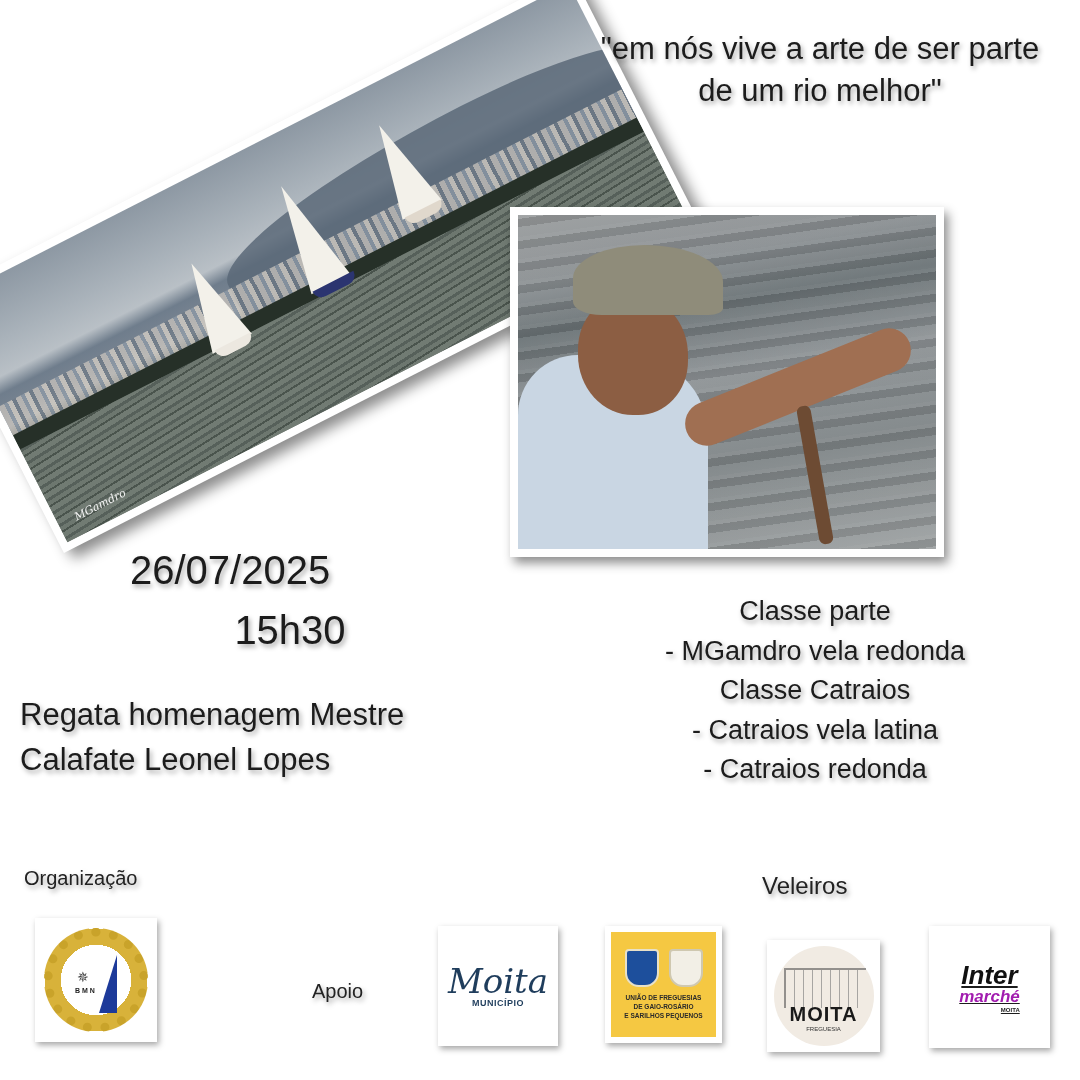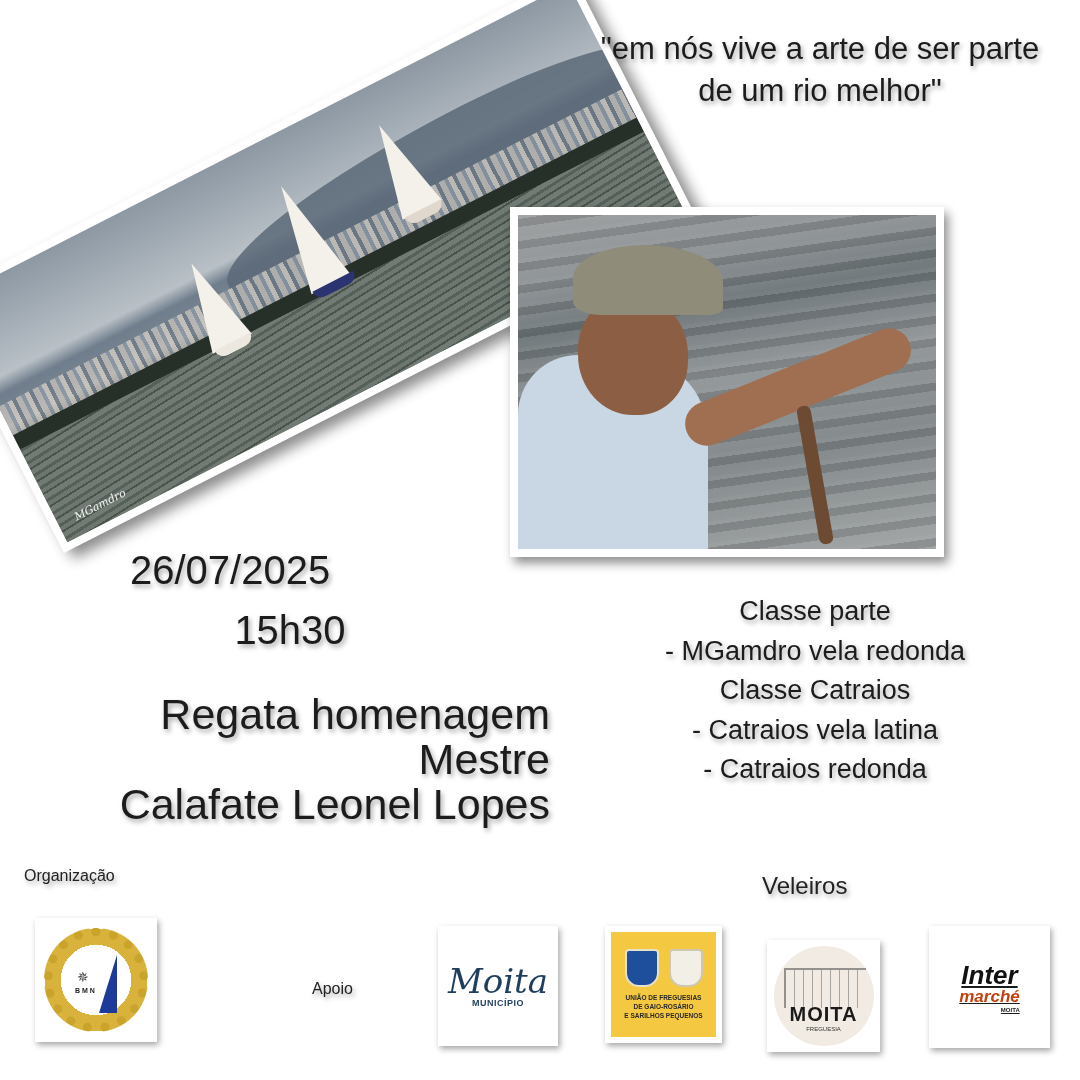--- a/index.html
+++ b/index.html
@@ -84,32 +84,32 @@
   }
   .mallet {
     position:absolute; left:290px; top:190px; width:14px; height:140px;
     background:#6d4b33; border-radius:6px; transform: rotate(-10deg);
   }
 
   
   .date { position:absolute; left:130px; top:545px; width:320px; text-align:left; font-size:40px; line-height:50px; }
   .time { position:absolute; left:130px; top:605px; width:320px; text-align:center; font-size:40px; line-height:50px; }
   .title {
-    position:absolute; left:20px; top:692px; width:530px; text-align:right;
-    font-size:43px; line-height:45px;
+    position:absolute; left:20px; top:692px; width:530px; text-align:left;
+    font-size:31px; line-height:45px;
   }
 
   
   .classes {
     position:absolute; left:620px; top:592px; width:390px; text-align:center;
     font-size:27px; line-height:39.5px;
   }
 
   
-  .label { position:absolute; font-size:16px; color:#222; }
+  .label { position:absolute; font-size:20px; color:#222; }
   .lbl-org { left:24px; top:867px; }
   .lbl-apoio { left:312px; top:980px; }
   .lbl-veleiros { left:762px; top:872px; font-size:24px; }
 
   .logo-card {
     position:absolute; background:#fff;
     box-shadow: 2px 3px 6px rgba(0,0,0,0.35);
     display:flex; align-items:center; justify-content:center; overflow:hidden;
   }
   .logo-org { left:35px; top:918px; width:122px; height:124px; }
@@ -135,21 +135,21 @@
   .freg-sketch {
     position:absolute; left:10px; top:22px; width:80px; height:38px;
     border-top:2px solid #555; border-left:2px solid #555;
     background: repeating-linear-gradient(90deg, transparent 0 8px, #777 8px 9px);
     opacity:.6;
   }
   .freg-name { font-size:20px; font-weight:bold; color:#1a1a1a; letter-spacing:1px; position:relative; }
   .freg-sub { font-size:6px; color:#333; position:relative; }
   .inter-wrap { text-align:center; line-height:1; }
   .inter-1 { font-size:26px; font-weight:bold; font-style:italic; color:#111; }
-  .inter-2 { font-size:17px; font-weight:bold; font-style:italic; color:#c2410c; }
+  .inter-2 { font-size:17px; font-weight:bold; font-style:italic; color:#a21caf; }
   .inter-3 { font-size:6px; font-weight:bold; color:#222; text-align:right; margin-top:2px; }
 
   .org-ring {
     width:104px; height:104px; border-radius:50%; position:relative;
     border:9px dotted #c9a32a; box-sizing:border-box;
     background: radial-gradient(circle, #ffffff 0 58%, #d8b23a 58% 100%);
   }
   .org-inner {
     position:absolute; left:10px; top:10px; right:10px; bottom:10px; border-radius:50%; background:#fff;
   }

